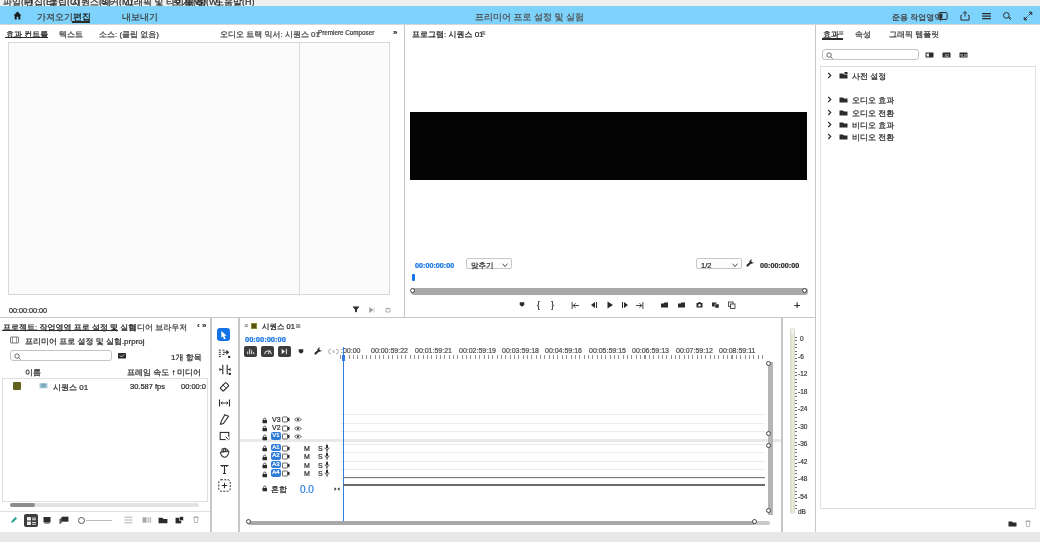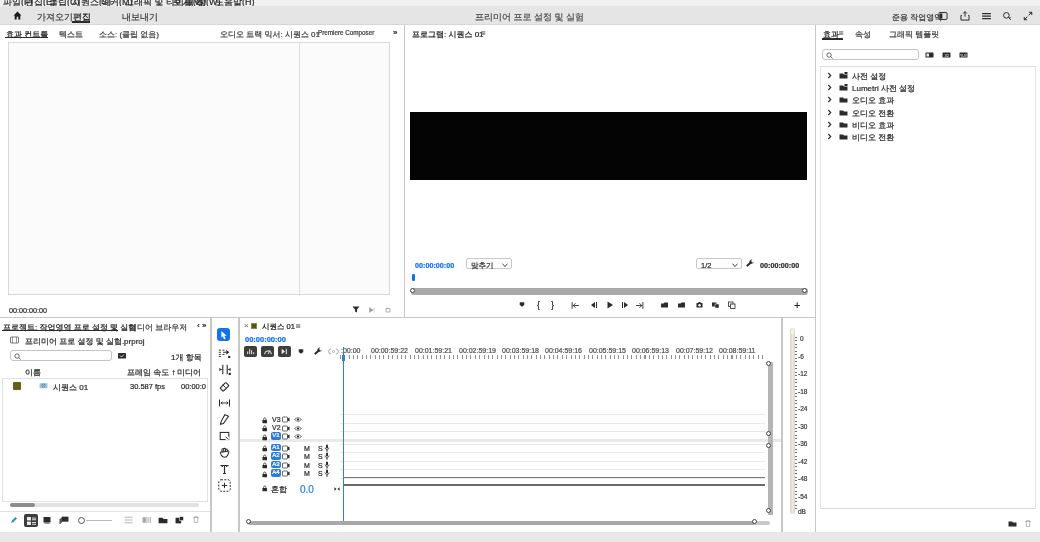--- a/index.html
+++ b/index.html
@@ -21,21 +21,21 @@
     <span class="abs" style="left:49px;">클립(C)</span>
     <span class="abs" style="left:72px;">시퀀스(S)</span>
     <span class="abs" style="left:101px;">마커(M)</span>
     <span class="abs" style="left:125px;">그래픽 및 타이틀(G)</span>
     <span class="abs" style="left:173px;">보기(V)</span>
     <span class="abs" style="left:197px;">창(W)</span>
     <span class="abs" style="left:215px;">도움말(H)</span>
   </div>
 </div>
 
-<div class="abs" style="left:0;top:6px;width:1040px;height:19px;background:#e5e5e5;border-bottom:1px solid #d6d6d6;">
+<div class="abs" style="left:0;top:6px;width:1040px;height:19px;background:#7dd3fc;border-bottom:1px solid #d6d6d6;">
   <svg class="abs" style="left:13px;top:5px;" width="9" height="9" viewBox="0 0 16 16">
       <path d="M8 1 L15 8 H13 V15 H9.5 V10 H6.5 V15 H3 V8 H1 Z" fill="#1a1a1a"></path>
     </svg>
   <span class="abs" style="left:37px;top:5px;font-size:9px;color:#3d3d3d;">가져오기</span>
   <span class="abs" style="left:73px;top:5px;font-size:9px;color:#111;">편집</span>
   <div class="abs" style="left:72px;top:15px;width:18px;height:2px;background:#2b2b2b;"></div>
   <span class="abs" style="left:98px;top:5px;font-size:9px;color:#3d3d3d;margin-left:24px;">내보내기</span>
   <span class="abs" style="left:475px;top:5px;font-size:9px;color:#4f4f4f;">프리미어 프로 설정 및 실험</span>
   <span class="abs" style="left:892px;top:6px;font-size:8px;color:#3d3d3d;">준용 작업영역</span>
   <svg class="abs" style="left:938px;top:5px;" width="10" height="10" viewBox="0 0 16 16">
@@ -190,30 +190,20 @@
   <div class="abs" style="left:4px;top:41px;width:216px;height:443px;border:1px solid #dcdcdc;border-left-color:#e3e3e3;border-right-color:#e3e3e3;">
     <div class="abs" style="left:0;top:2px;width:216px;height:12px;">
         <svg class="abs" style="left:5.5px;top:3px;" width="5" height="7" viewBox="0 0 8 10">
           <path d="M2 1 L6 5 L2 9" stroke="#2b2b2b" stroke-width="1.8" fill="none"></path>
         </svg>
         <svg class="abs" style="left:18px;top:2.5px;" width="9" height="7" viewBox="0 0 18 14">
           <path d="M1 3 H8 L10 5 H17 V13 H1 Z" fill="#2b2b2b"></path>
           <rect x="11" y="0" width="6" height="4" fill="#2b2b2b"></rect>
         </svg>
         <span class="abs" style="left:31px;top:2px;font-size:8px;text-align:center;">사전 설정</span>
-      </div>
-    <div class="abs" style="left:0;top:14px;width:216px;height:12px;">
-        <svg class="abs" style="left:5.5px;top:3px;" width="5" height="7" viewBox="0 0 8 10">
-          <path d="M2 1 L6 5 L2 9" stroke="#2b2b2b" stroke-width="1.8" fill="none"></path>
-        </svg>
-        <svg class="abs" style="left:18px;top:2.5px;" width="9" height="7" viewBox="0 0 18 14">
-          <path d="M1 3 H8 L10 5 H17 V13 H1 Z" fill="#2b2b2b"></path>
-          <rect x="11" y="0" width="6" height="4" fill="#2b2b2b"></rect>
-        </svg>
-        <span class="abs" style="left:31px;top:2px;font-size:8px;">Lumetri 사전 설정</span>
       </div>
     <div class="abs" style="left:0;top:26px;width:216px;height:12px;">
         <svg class="abs" style="left:5.5px;top:3px;" width="5" height="7" viewBox="0 0 8 10">
           <path d="M2 1 L6 5 L2 9" stroke="#2b2b2b" stroke-width="1.8" fill="none"></path>
         </svg>
         <svg class="abs" style="left:18px;top:2.5px;" width="9" height="7" viewBox="0 0 18 14">
           <path d="M1 3 H8 L10 5 H17 V13 H1 Z" fill="#2b2b2b"></path>
         </svg>
         <span class="abs" style="left:31px;top:2px;font-size:8px;">오디오 효과</span>
       </div>

